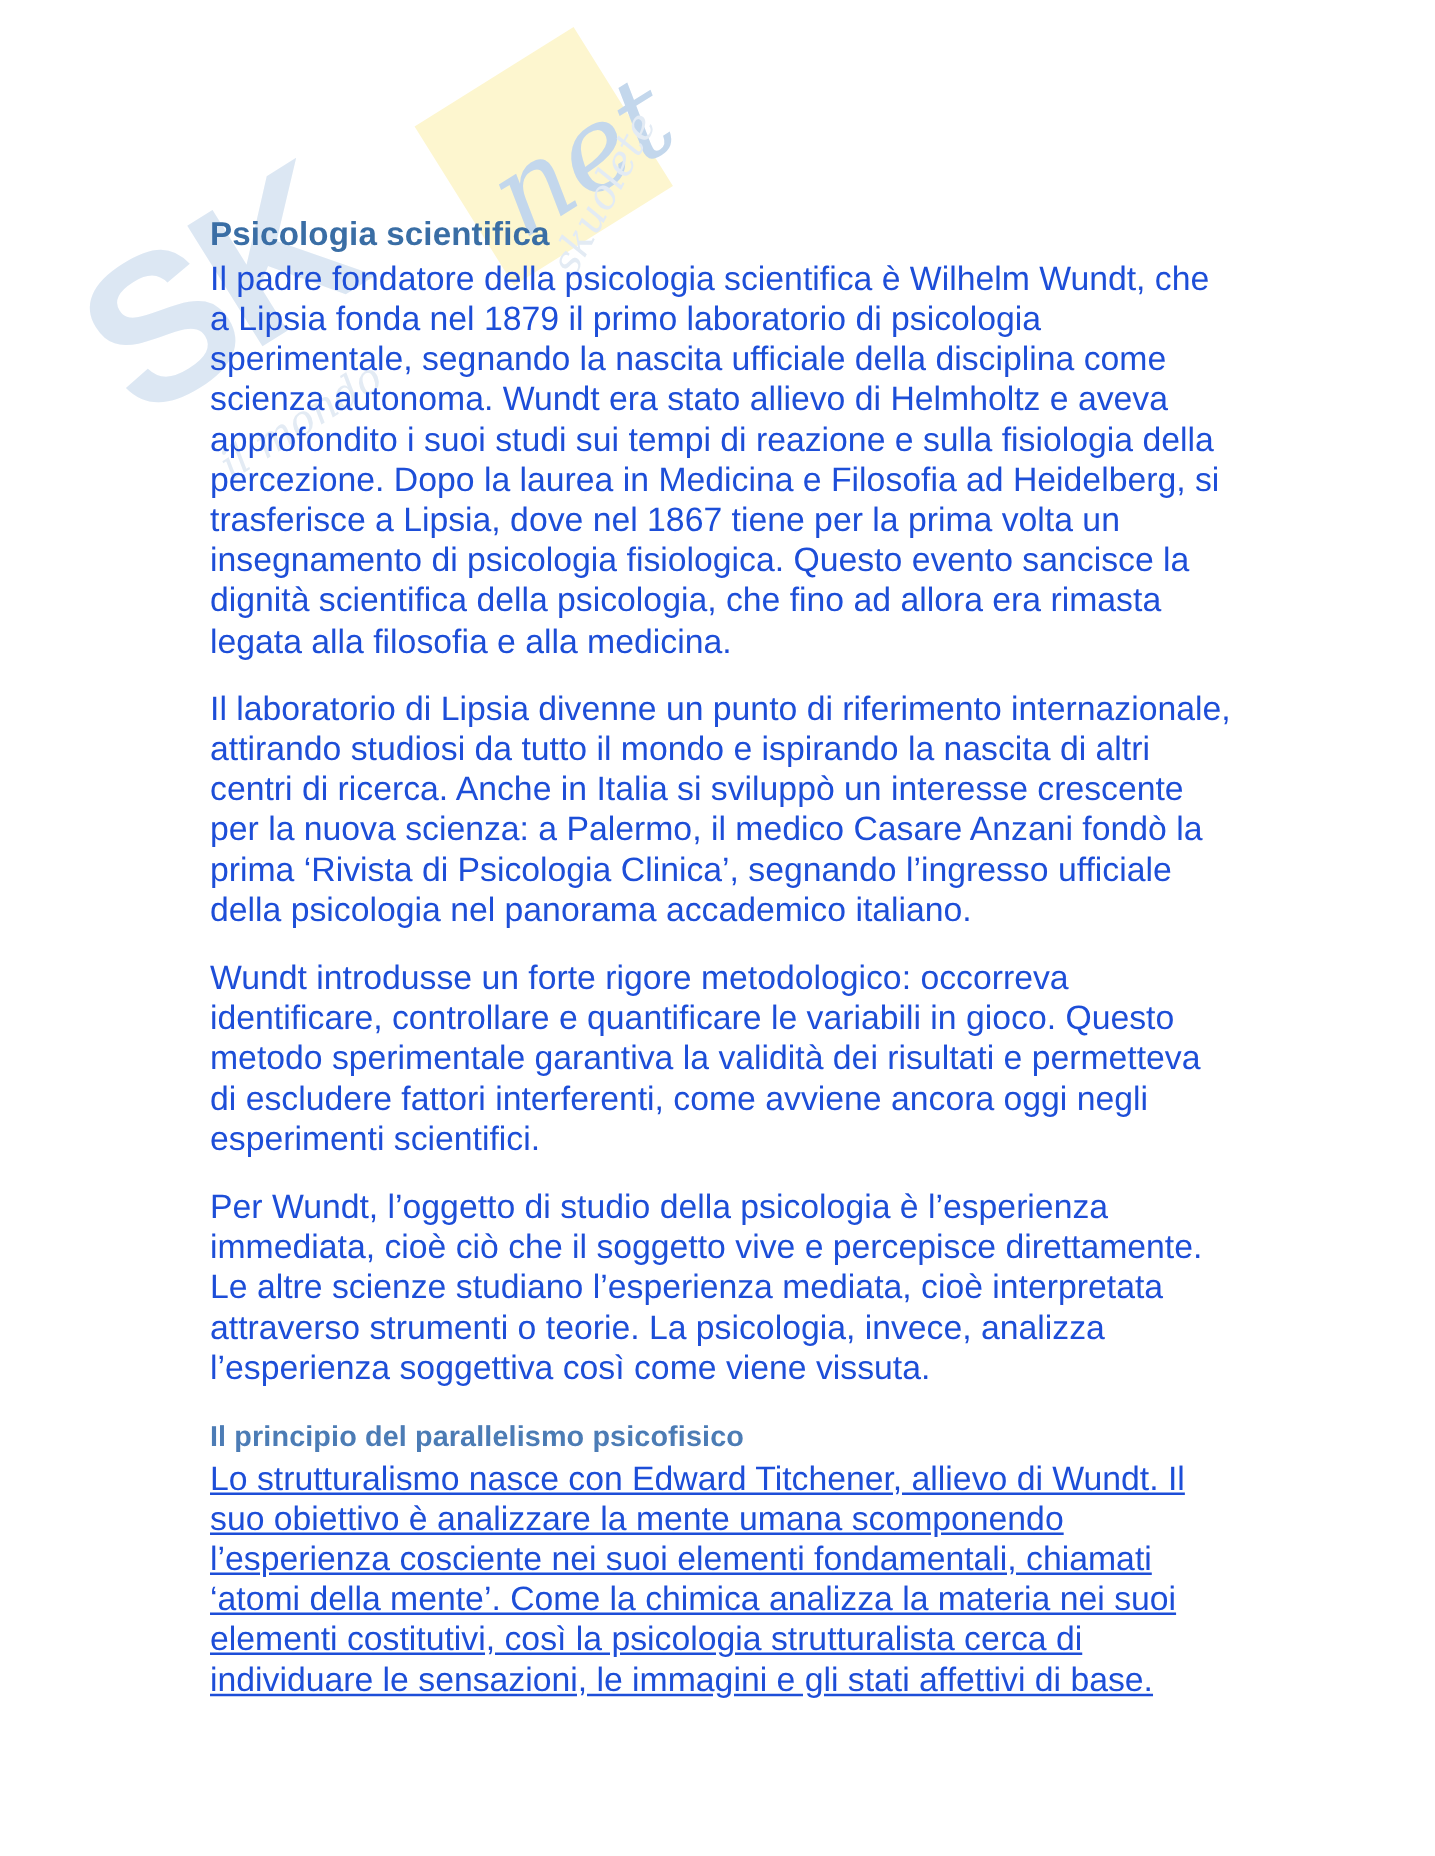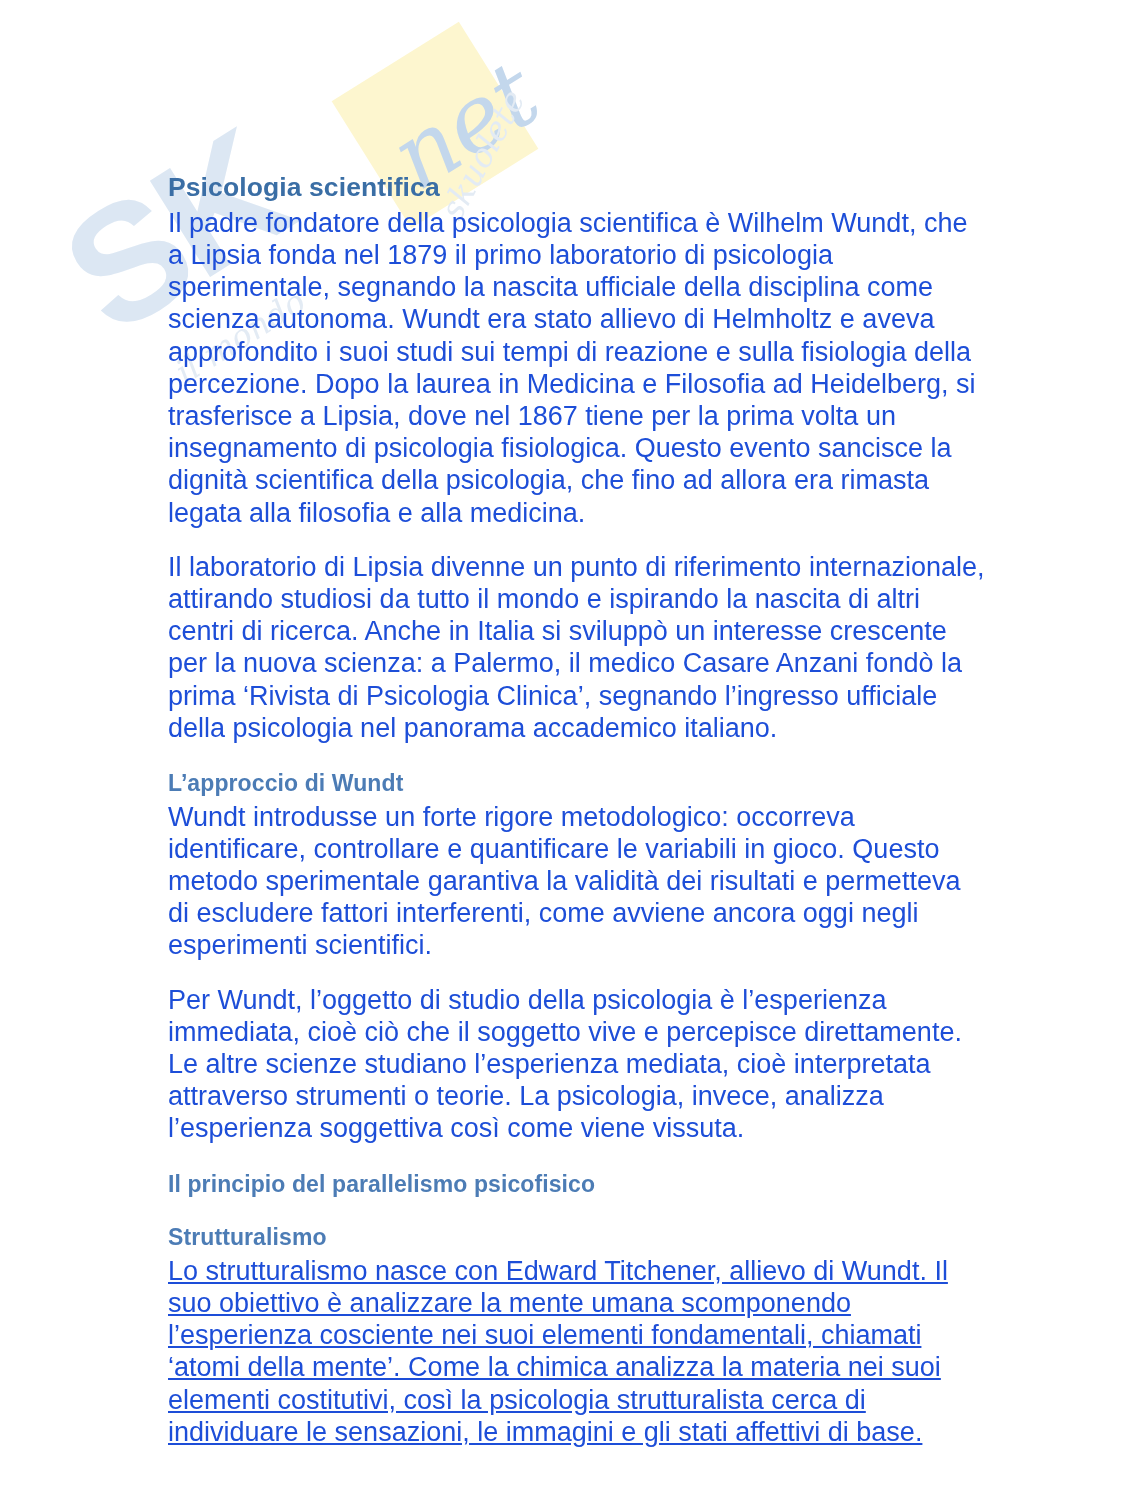--- a/index.html
+++ b/index.html
@@ -135,23 +135,21 @@
     <div class="wm-script">il mondo</div>
     <div class="wm-script2">skuolete</div>
   </div>
 
   <div id="content">
 
     <h1 class="doc-title">Psicologia scientifica</h1>
     <p class="doc-p">Il padre fondatore della psicologia scientifica è Wilhelm Wundt, che a Lipsia fonda nel 1879 il primo laboratorio di psicologia sperimentale, segnando la nascita ufficiale della disciplina come scienza autonoma. Wundt era stato allievo di Helmholtz e aveva approfondito i suoi studi sui tempi di reazione e sulla fisiologia della percezione. Dopo la laurea in Medicina e Filosofia ad Heidelberg, si trasferisce a Lipsia, dove nel 1867 tiene per la prima volta un insegnamento di psicologia fisiologica. Questo evento sancisce la dignità scientifica della psicologia, che fino ad allora era rimasta legata alla filosofia e alla medicina.</p>
     <p class="doc-p">Il laboratorio di Lipsia divenne un punto di riferimento internazionale, attirando studiosi da tutto il mondo e ispirando la nascita di altri centri di ricerca. Anche in Italia si sviluppò un interesse crescente per la nuova scienza: a Palermo, il medico Casare Anzani fondò la prima ‘Rivista di Psicologia Clinica’, segnando l’ingresso ufficiale della psicologia nel panorama accademico italiano.</p>
 
-    <h2 class="doc-sub">L’approccio di Wundt</h2>
     <p class="doc-p">Wundt introdusse un forte rigore metodologico: occorreva identificare, controllare e quantificare le variabili in gioco. Questo metodo sperimentale garantiva la validità dei risultati e permetteva di escludere fattori interferenti, come avviene ancora oggi negli esperimenti scientifici.</p>
     <p class="doc-p">Per Wundt, l’oggetto di studio della psicologia è l’esperienza immediata, cioè ciò che il soggetto vive e percepisce direttamente. Le altre scienze studiano l’esperienza mediata, cioè interpretata attraverso strumenti o teorie. La psicologia, invece, analizza l’esperienza soggettiva così come viene vissuta.</p>
 
     <h2 class="doc-sub">Il principio del parallelismo psicofisico</h2>
 
-    <h2 class="doc-sub">Strutturalismo</h2>
     <p class="doc-p">Lo strutturalismo nasce con Edward Titchener, allievo di Wundt. Il suo obiettivo è analizzare la mente umana scomponendo l’esperienza cosciente nei suoi elementi fondamentali, chiamati ‘atomi della mente’. Come la chimica analizza la materia nei suoi elementi costitutivi, così la psicologia strutturalista cerca di individuare le sensazioni, le immagini e gli stati affettivi di base.</p>
 
   </div>
 </div>
 
 </body></html>

